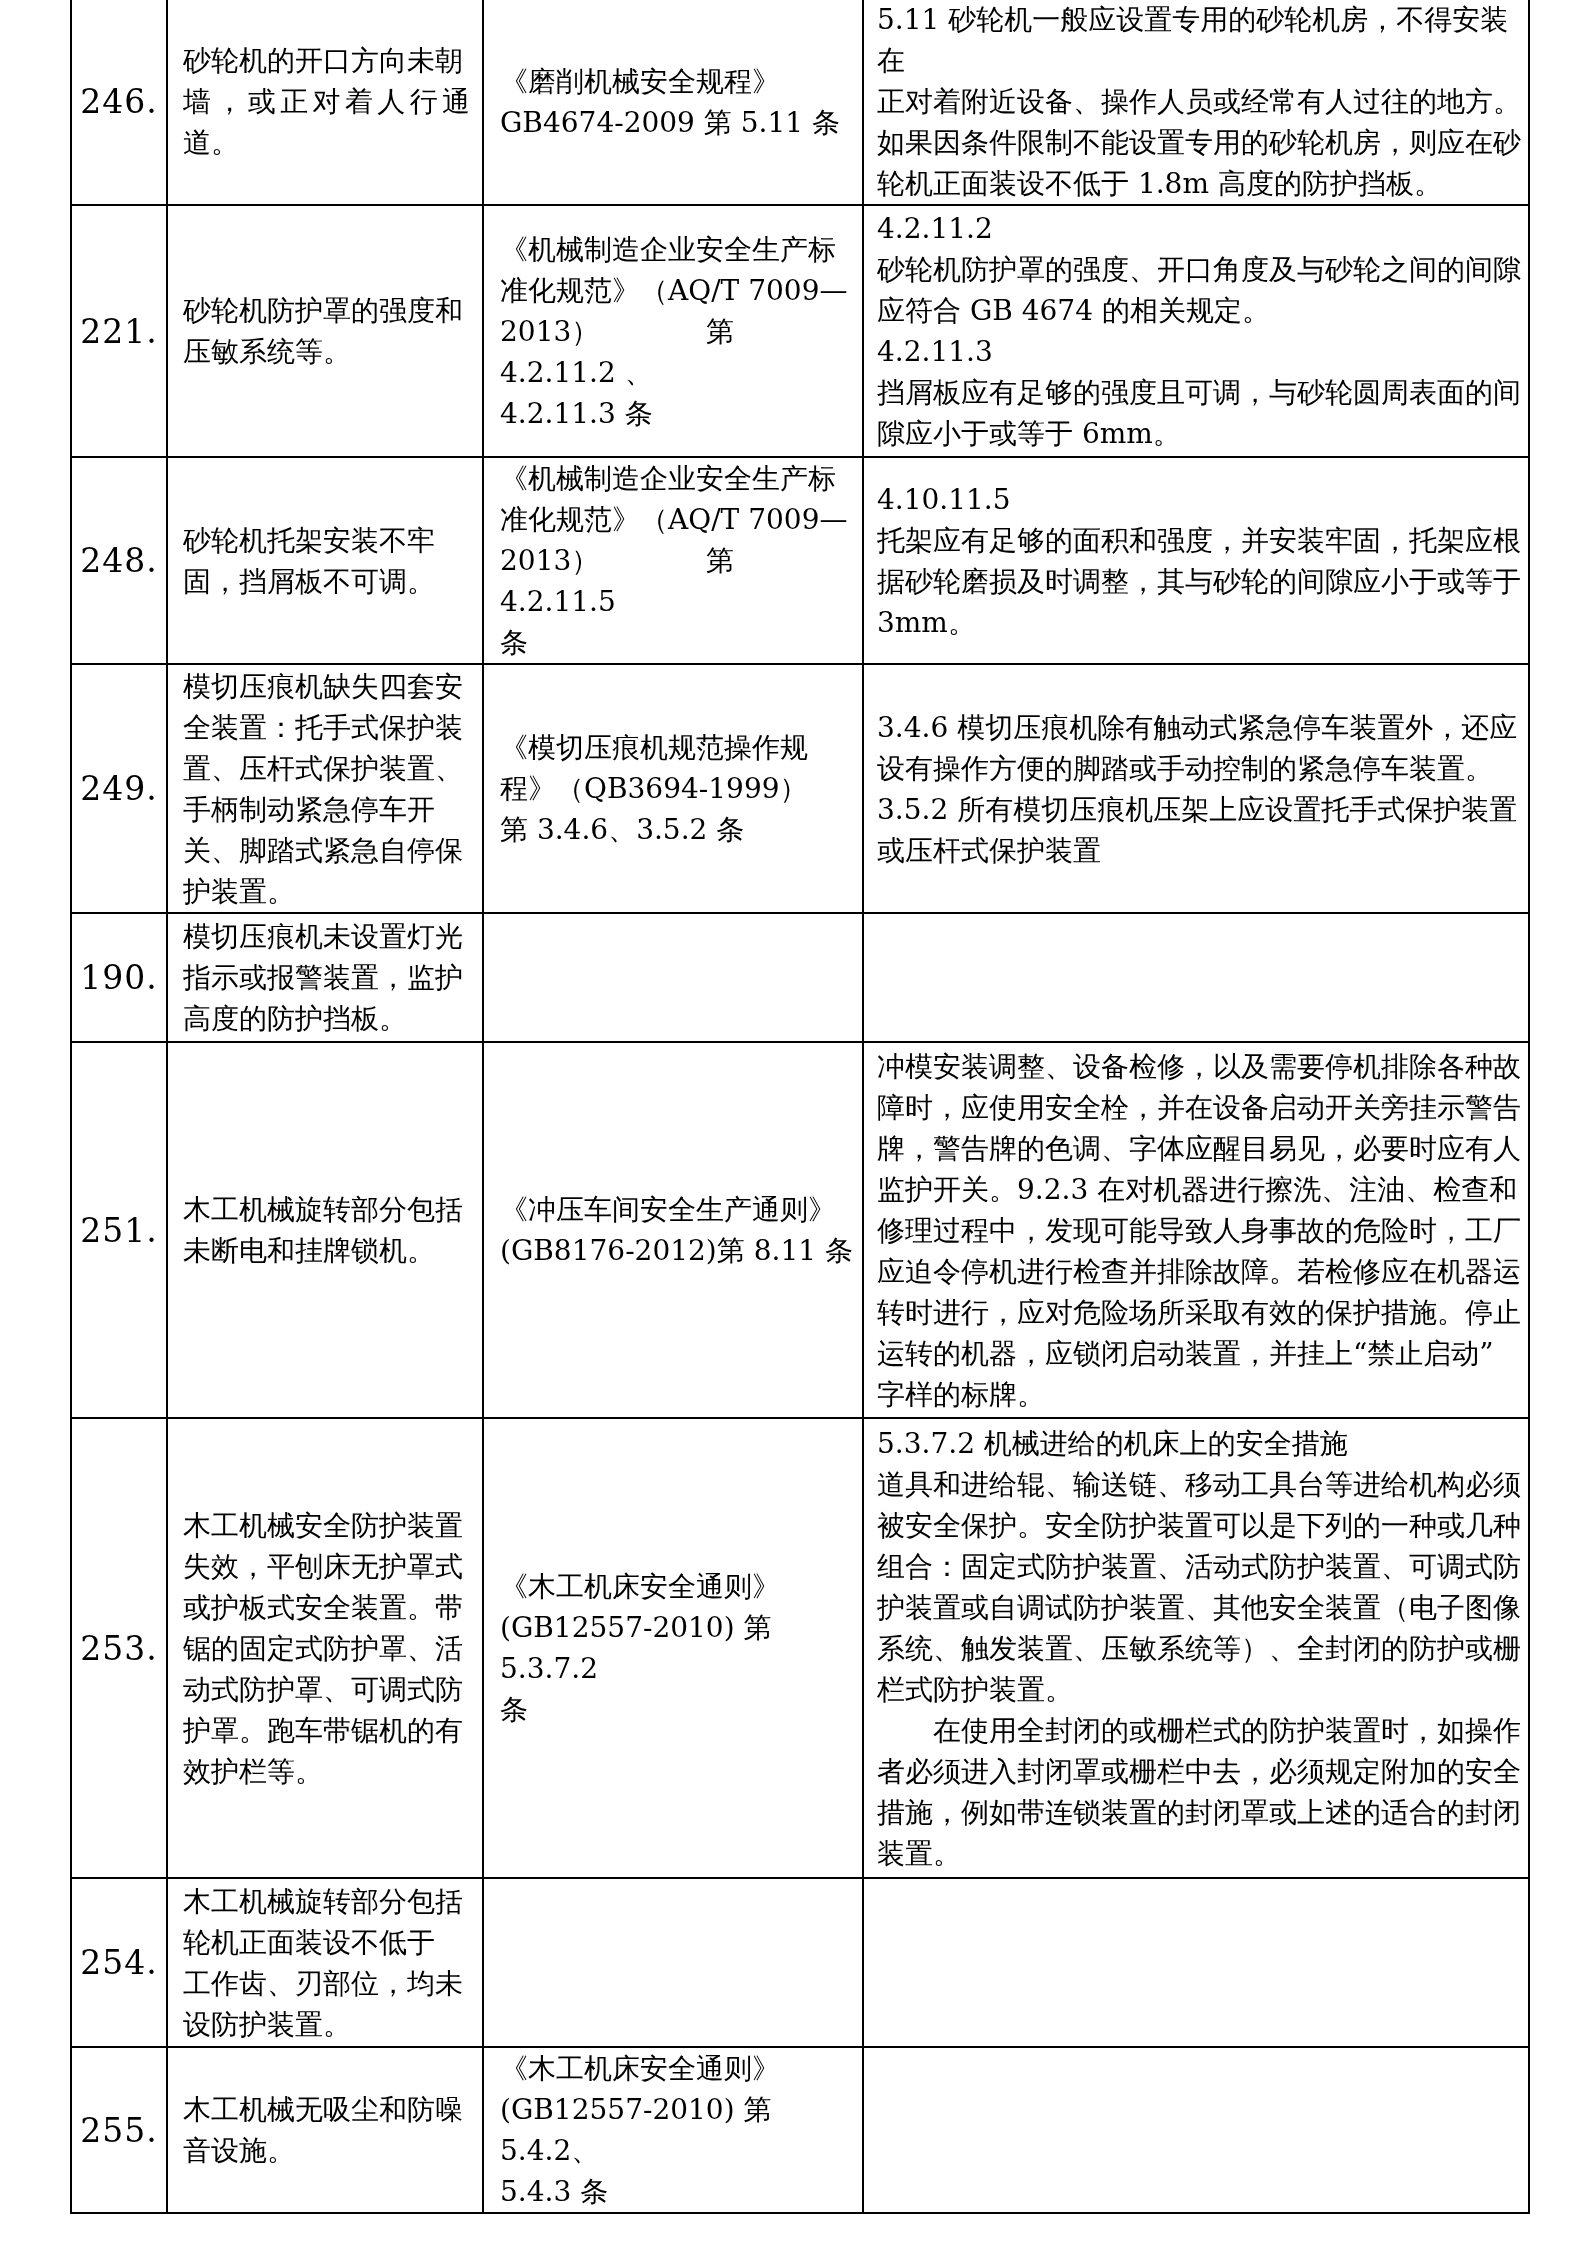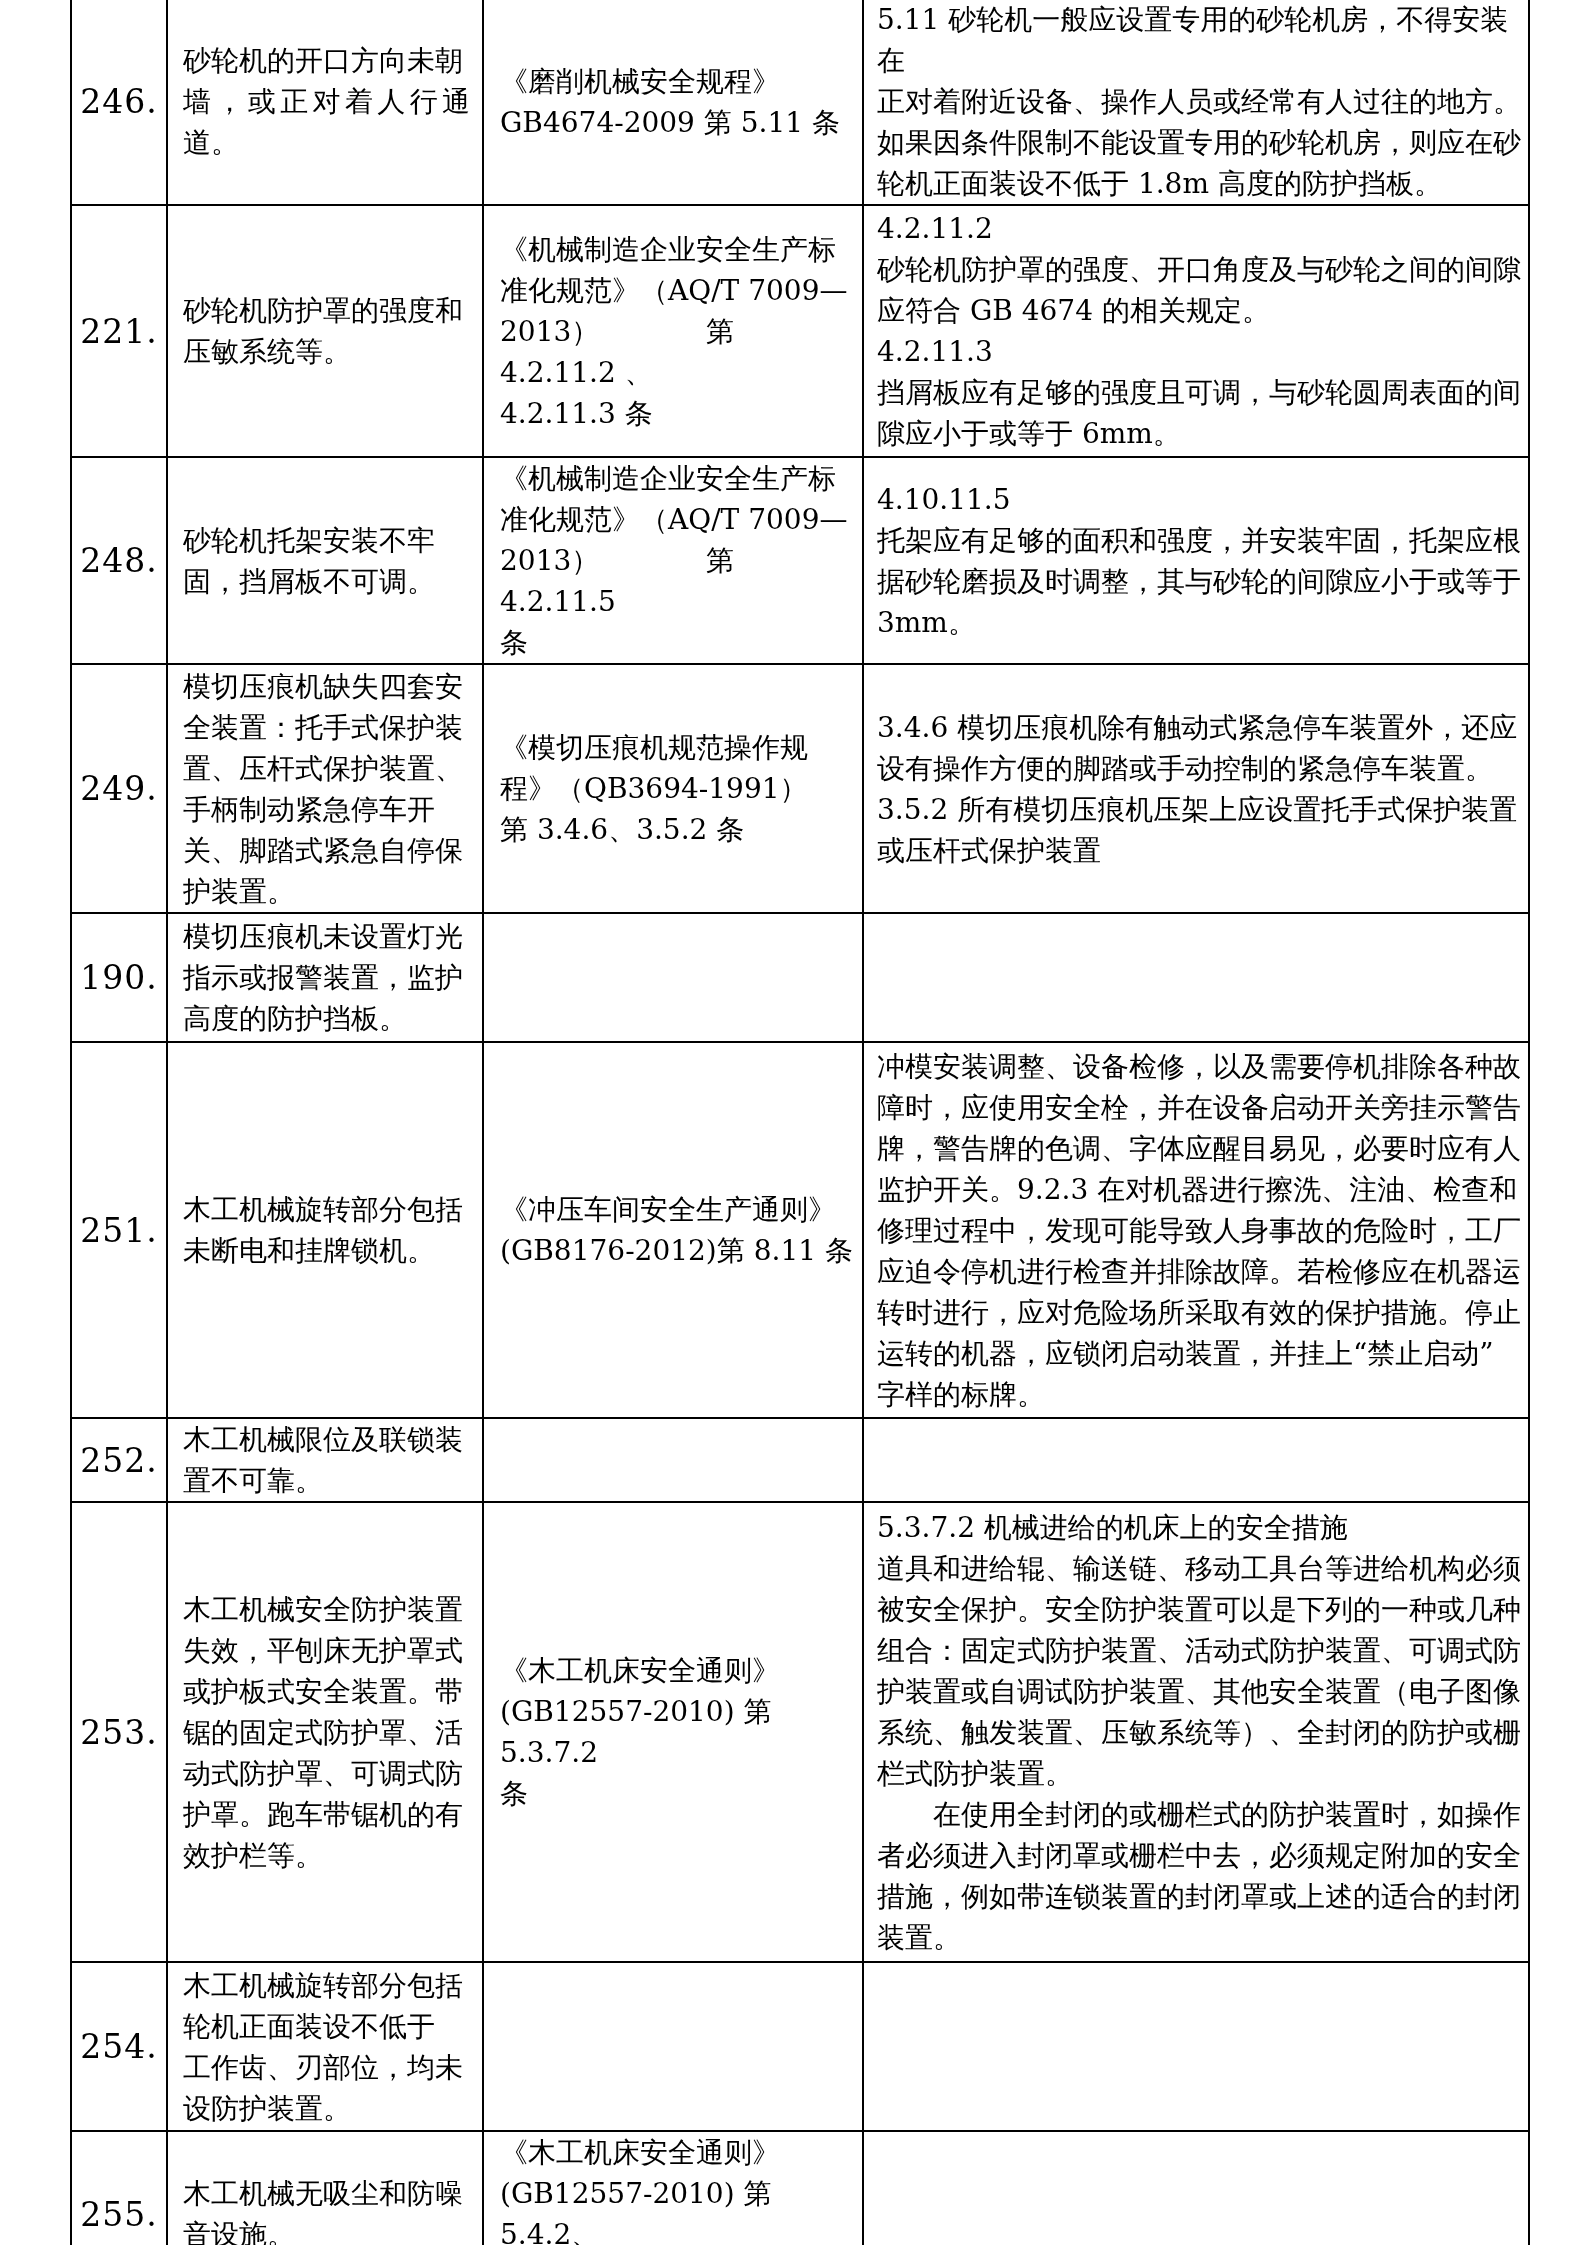--- a/index.html
+++ b/index.html
@@ -68,21 +68,21 @@
       </tr>
       <tr style="height:249px">
         <td class="num">249.</td>
         <td class="issue">模切压痕机缺失四套安
 全装置：托手式保护装
 置、压杆式保护装置、
 手柄制动紧急停车开
 关、脚踏式紧急自停保
 护装置。</td>
         <td class="ref">《模切压痕机规范操作规
-程》（QB3694-1991）
+程》（QB3694-1999）
 第 3.4.6、3.5.2 条</td>
         <td class="detail">3.4.6 模切压痕机除有触动式紧急停车装置外，还应
 设有操作方便的脚踏或手动控制的紧急停车装置。
 3.5.2 所有模切压痕机压架上应设置托手式保护装置
 或压杆式保护装置</td>
       </tr>
       <tr style="height:129px">
         <td class="num">190.</td>
         <td class="issue">模切压痕机未设置灯光
 指示或报警装置，监护
@@ -98,27 +98,20 @@
 (GB8176-2012)第 8.11 条</td>
         <td class="detail">冲模安装调整、设备检修，以及需要停机排除各种故
 障时，应使用安全栓，并在设备启动开关旁挂示警告
 牌，警告牌的色调、字体应醒目易见，必要时应有人
 监护开关。9.2.3 在对机器进行擦洗、注油、检查和
 修理过程中，发现可能导致人身事故的危险时，工厂
 应迫令停机进行检查并排除故障。若检修应在机器运
 转时进行，应对危险场所采取有效的保护措施。停止
 运转的机器，应锁闭启动装置，并挂上“禁止启动”
 字样的标牌。</td>
-      </tr>
-      <tr style="height:81px">
-        <td class="num">252.</td>
-        <td class="issue">木工机械限位及联锁装
-置不可靠。</td>
-        <td class="ref"></td>
-        <td class="detail"></td>
       </tr>
       <tr style="height:460px">
         <td class="num">253.</td>
         <td class="issue">木工机械安全防护装置
 失效，平刨床无护罩式
 或护板式安全装置。带
 锯的固定式防护罩、活
 动式防护罩、可调式防
 护罩。跑车带锯机的有
 效护栏等。</td>

